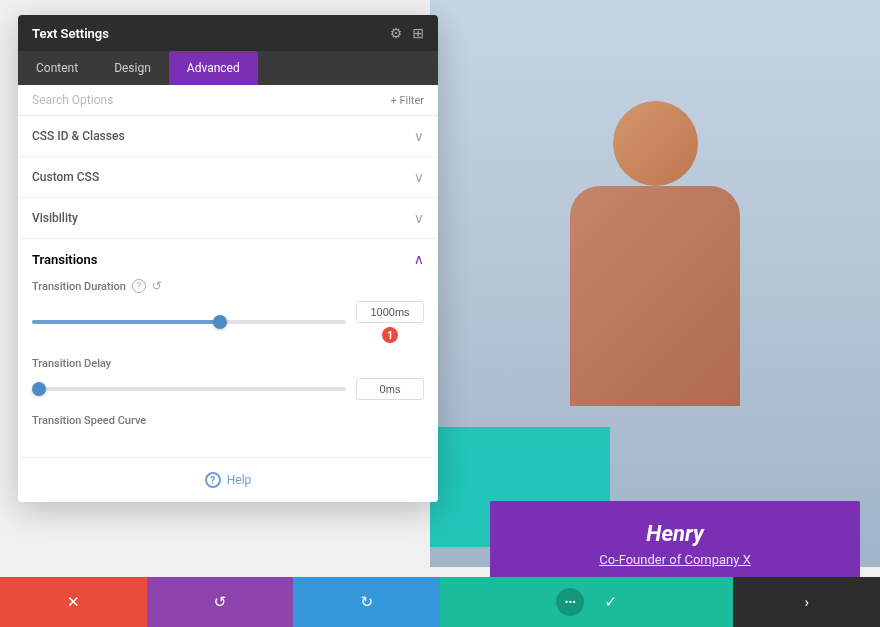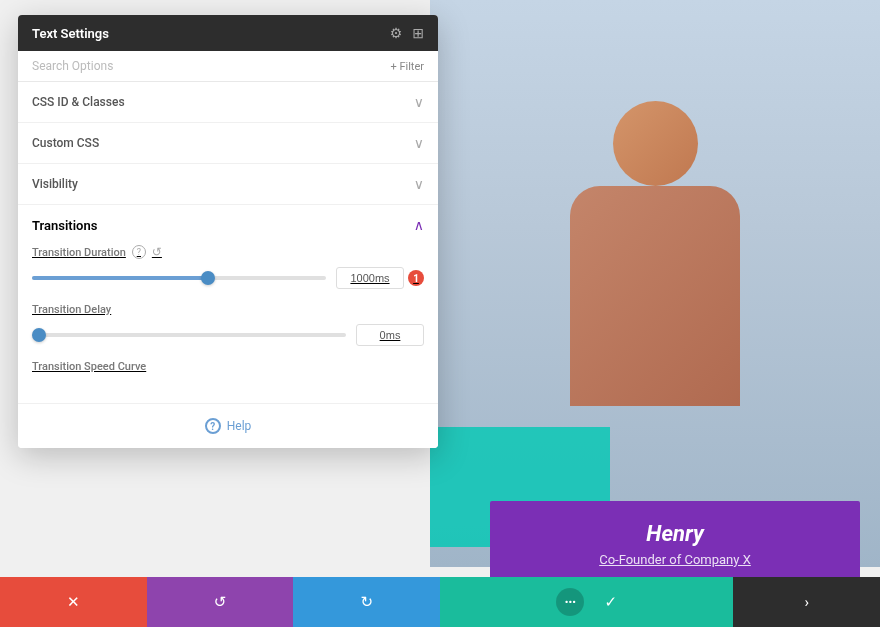--- a/index.html
+++ b/index.html
@@ -199,21 +199,20 @@
       font-weight: 600;
     }
 
     .transitions-chevron {
       color: #7b2fb5;
       font-size: 14px;
     }
 
     .transitions-body {
       padding: 4px 14px 16px;
-      text-decoration: underline;
     }
 
     
     .form-row {
       margin-bottom: 14px;
     }
 
     .form-label-row {
       display: flex;
       align-items: center;
@@ -282,20 +281,21 @@
       top: 50%;
       transform: translateY(-50%);
       cursor: pointer;
       box-shadow: 0 1px 3px rgba(0,0,0,0.2);
     }
 
     .slider-input-group {
       display: flex;
       align-items: center;
       gap: 4px;
+      flex-direction: column;
     }
 
     .slider-value-input {
       width: 68px;
       padding: 4px 8px;
       border: 1px solid #ddd;
       border-radius: 3px;
       font-size: 11px;
       color: #555;
       text-align: center;
@@ -432,20 +432,25 @@
 <div class="settings-panel">
 
   <div class="panel-header">
     <span class="panel-title">Text Settings</span>
     <div class="panel-header-icons">
       <span class="panel-header-icon">⚙</span>
       <span class="panel-header-icon">⊞</span>
     </div>
   </div>
 
+  <div class="panel-tabs">
+    <div class="panel-tab">Content</div>
+    <div class="panel-tab">Design</div>
+    <div class="panel-tab active">Advanced</div>
+  </div>
 
   <div class="search-bar">
     <span class="search-placeholder">Search Options</span>
     <span class="filter-btn">+ Filter</span>
   </div>
 
   <div class="panel-content">
 
     <div class="section-row">
       <span class="section-label">CSS ID &amp; Classes</span>

